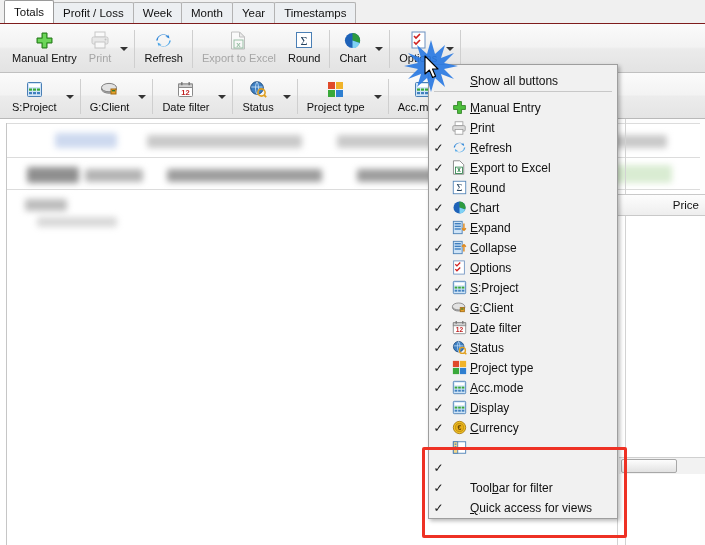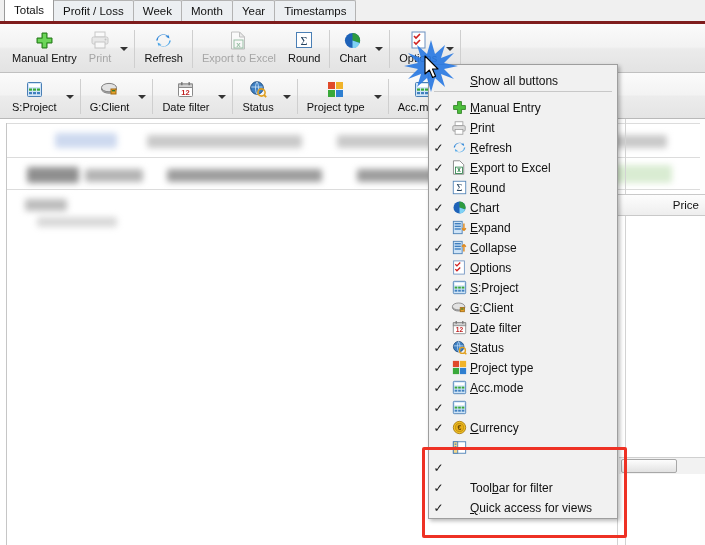--- a/index.html
+++ b/index.html
@@ -11,21 +11,21 @@
     font-size: 11px;
     color: #000;
     background: #ffffff;
   }
   #root { position: relative; width: 705px; height: 545px; background: #fdfdfd; }
 
   
   .tabbar {
     position: absolute; left: 0; top: 0; width: 705px; height: 24px;
     background: #f0f0f0;
-    border-bottom: 3px solid #7f1d1d;
+    border-bottom: 1px solid #7f1d1d;
     display: flex; align-items: flex-end;
     padding-left: 4px;
   }
   .tab {
     height: 21px; line-height: 20px;
     padding: 0 9px;
     font-size: 11.5px;
     background: #eceff2;
     border: 1px solid #b3b3b3;
     border-bottom: none;
@@ -621,20 +621,21 @@
             <rect x="1.5" y="1.5" width="14" height="14" rx="1" fill="#cfe4f7" stroke="#4a7fb5"></rect>
             <rect x="3" y="3" width="11" height="3" fill="#fff"></rect>
             <rect x="3" y="7.5" width="3" height="2.2" fill="#3aa93a"></rect>
             <rect x="7" y="7.5" width="3" height="2.2" fill="#3aa93a"></rect>
             <rect x="11" y="7.5" width="3" height="2.2" fill="#3aa93a"></rect>
             <rect x="3" y="11" width="3" height="2.2" fill="#3f7fbf"></rect>
             <rect x="7" y="11" width="3" height="2.2" fill="#3f7fbf"></rect>
             <rect x="11" y="11" width="3" height="2.2" fill="#3f7fbf"></rect>
           </svg>
       </span>
+      <span class="mlabel"><u>D</u><span>isplay</span></span>
     </div>
 
     <div class="mitem">
       <span class="mcheck">✓</span>
       <span class="micon">
         <svg width="15" height="15" viewBox="0 0 17 17">
             <circle cx="8.5" cy="8.5" r="7" fill="#f0c023" stroke="#a87a10"></circle>
             <circle cx="8.5" cy="8.5" r="4.6" fill="#e8b018" stroke="#a87a10" stroke-width=".7"></circle>
             <text x="8.5" y="11.6" font-size="8" font-family="Liberation Sans" fill="#6d4a06" text-anchor="middle" font-weight="bold">€</text>
           </svg>

